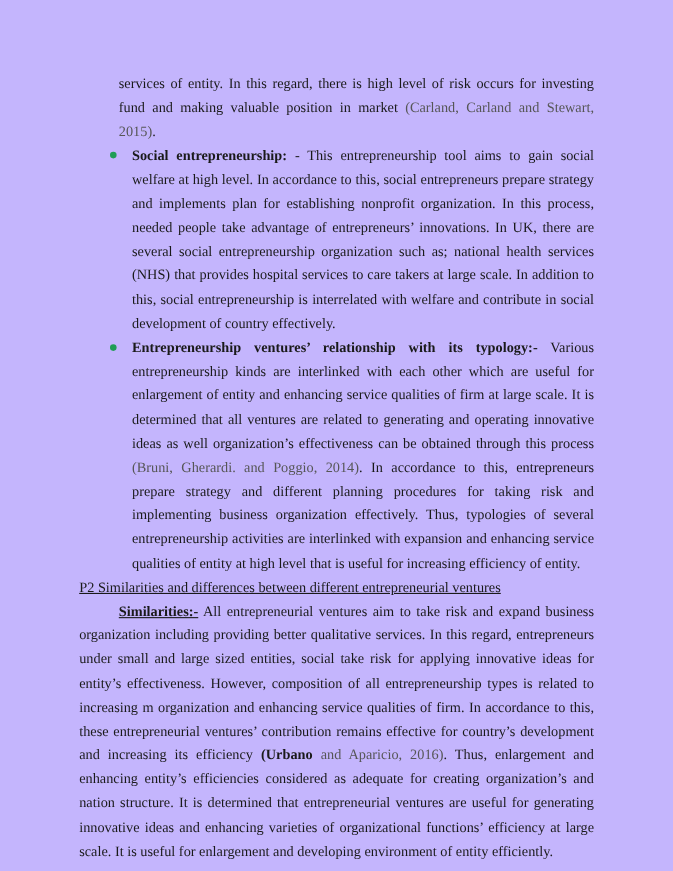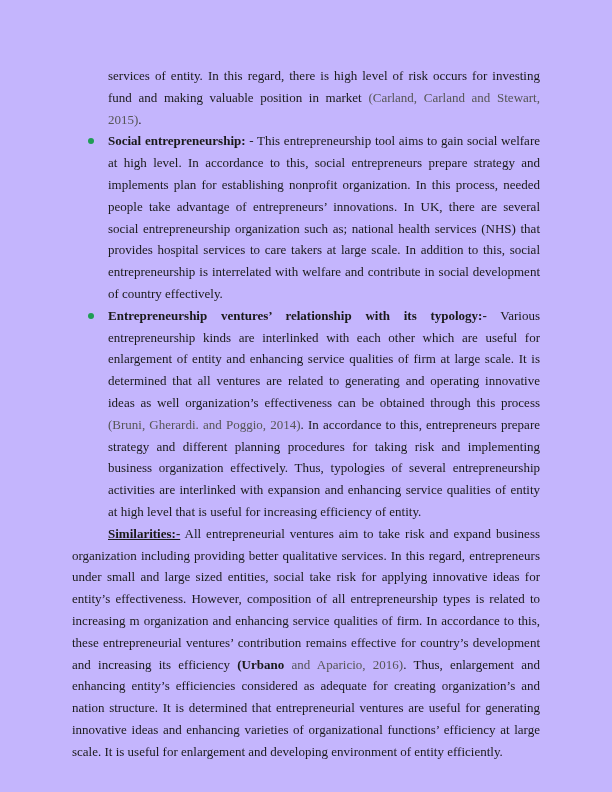--- a/index.html
+++ b/index.html
@@ -30,21 +30,21 @@
   .para.indent-first {
     text-indent: 36px;
   }
   .bullets {
     margin: 0;
     padding: 0;
     list-style: none;
   }
   .bullet {
     position: relative;
-    margin: 0 0 0 36px;
+    margin: 0 0 0 48px;
     text-align: justify;
   }
   .bullet-marker {
     position: absolute;
     left: -20px;
     top: 8px;
     width: 6px;
     height: 6px;
     border-radius: 50%;
     background: var(--bullet-color, #1f9d55);
@@ -72,16 +72,17 @@
     <li class="bullet">
       <span class="bullet-marker"></span>
       <span class="bullet-text"><span class="seg-bold">Social entrepreneurship:</span><span class="seg-normal"> - This entrepreneurship tool aims to gain social welfare at high level. In accordance to this, social entrepreneurs prepare strategy and implements plan for establishing nonprofit organization. In this process, needed people take advantage of entrepreneurs’ innovations. In UK, there are several social entrepreneurship organization such as; national health services (NHS) that provides hospital services to care takers at large scale. In addition to this, social entrepreneurship is interrelated with welfare and contribute in social development of country effectively.</span></span>
     </li>
     <li class="bullet">
       <span class="bullet-marker"></span>
       <span class="bullet-text"><span class="seg-bold">Entrepreneurship ventures’ relationship with its typology:-</span><span class="seg-normal"> Various entrepreneurship kinds are interlinked with each other which are useful for enlargement of entity and enhancing service qualities of firm at large scale. It is determined that all ventures are related to generating and operating innovative ideas as well organization’s effectiveness can be obtained through this process </span><span class="seg-citation">(Bruni, Gherardi. and Poggio, 2014)</span><span class="seg-normal">. In accordance to this, entrepreneurs prepare strategy and different planning procedures for taking risk and implementing business organization effectively. Thus, typologies of several entrepreneurship activities are interlinked with expansion and enhancing service qualities of entity at high level that is useful for increasing efficiency of entity.</span></span>
     </li>
   </ul>
 
+  <h2 class="heading"><span class="seg-underline">P2 Similarities and differences between different entrepreneurial ventures</span></h2>
 
   <p class="para indent-first"><span class="seg-bold-underline">Similarities:-</span><span class="seg-normal"> All entrepreneurial ventures aim to take risk and expand business organization including providing better qualitative services. In this regard, entrepreneurs under small and large sized entities, social take risk for applying innovative ideas for entity’s effectiveness. However, composition of all entrepreneurship types is related to increasing m organization and enhancing service qualities of firm. In accordance to this, these entrepreneurial ventures’ contribution remains effective for country’s development and increasing its efficiency </span><span class="seg-bold">(Urbano</span><span class="seg-citation"> and Aparicio, 2016)</span><span class="seg-normal">. Thus, enlargement and enhancing entity’s efficiencies considered as adequate for creating organization’s and nation structure. It is determined that entrepreneurial ventures are useful for generating innovative ideas and enhancing varieties of organizational functions’ efficiency at large scale. It is useful for enlargement and developing environment of entity efficiently.</span></p>
 
 </div>
 
 </body></html>

